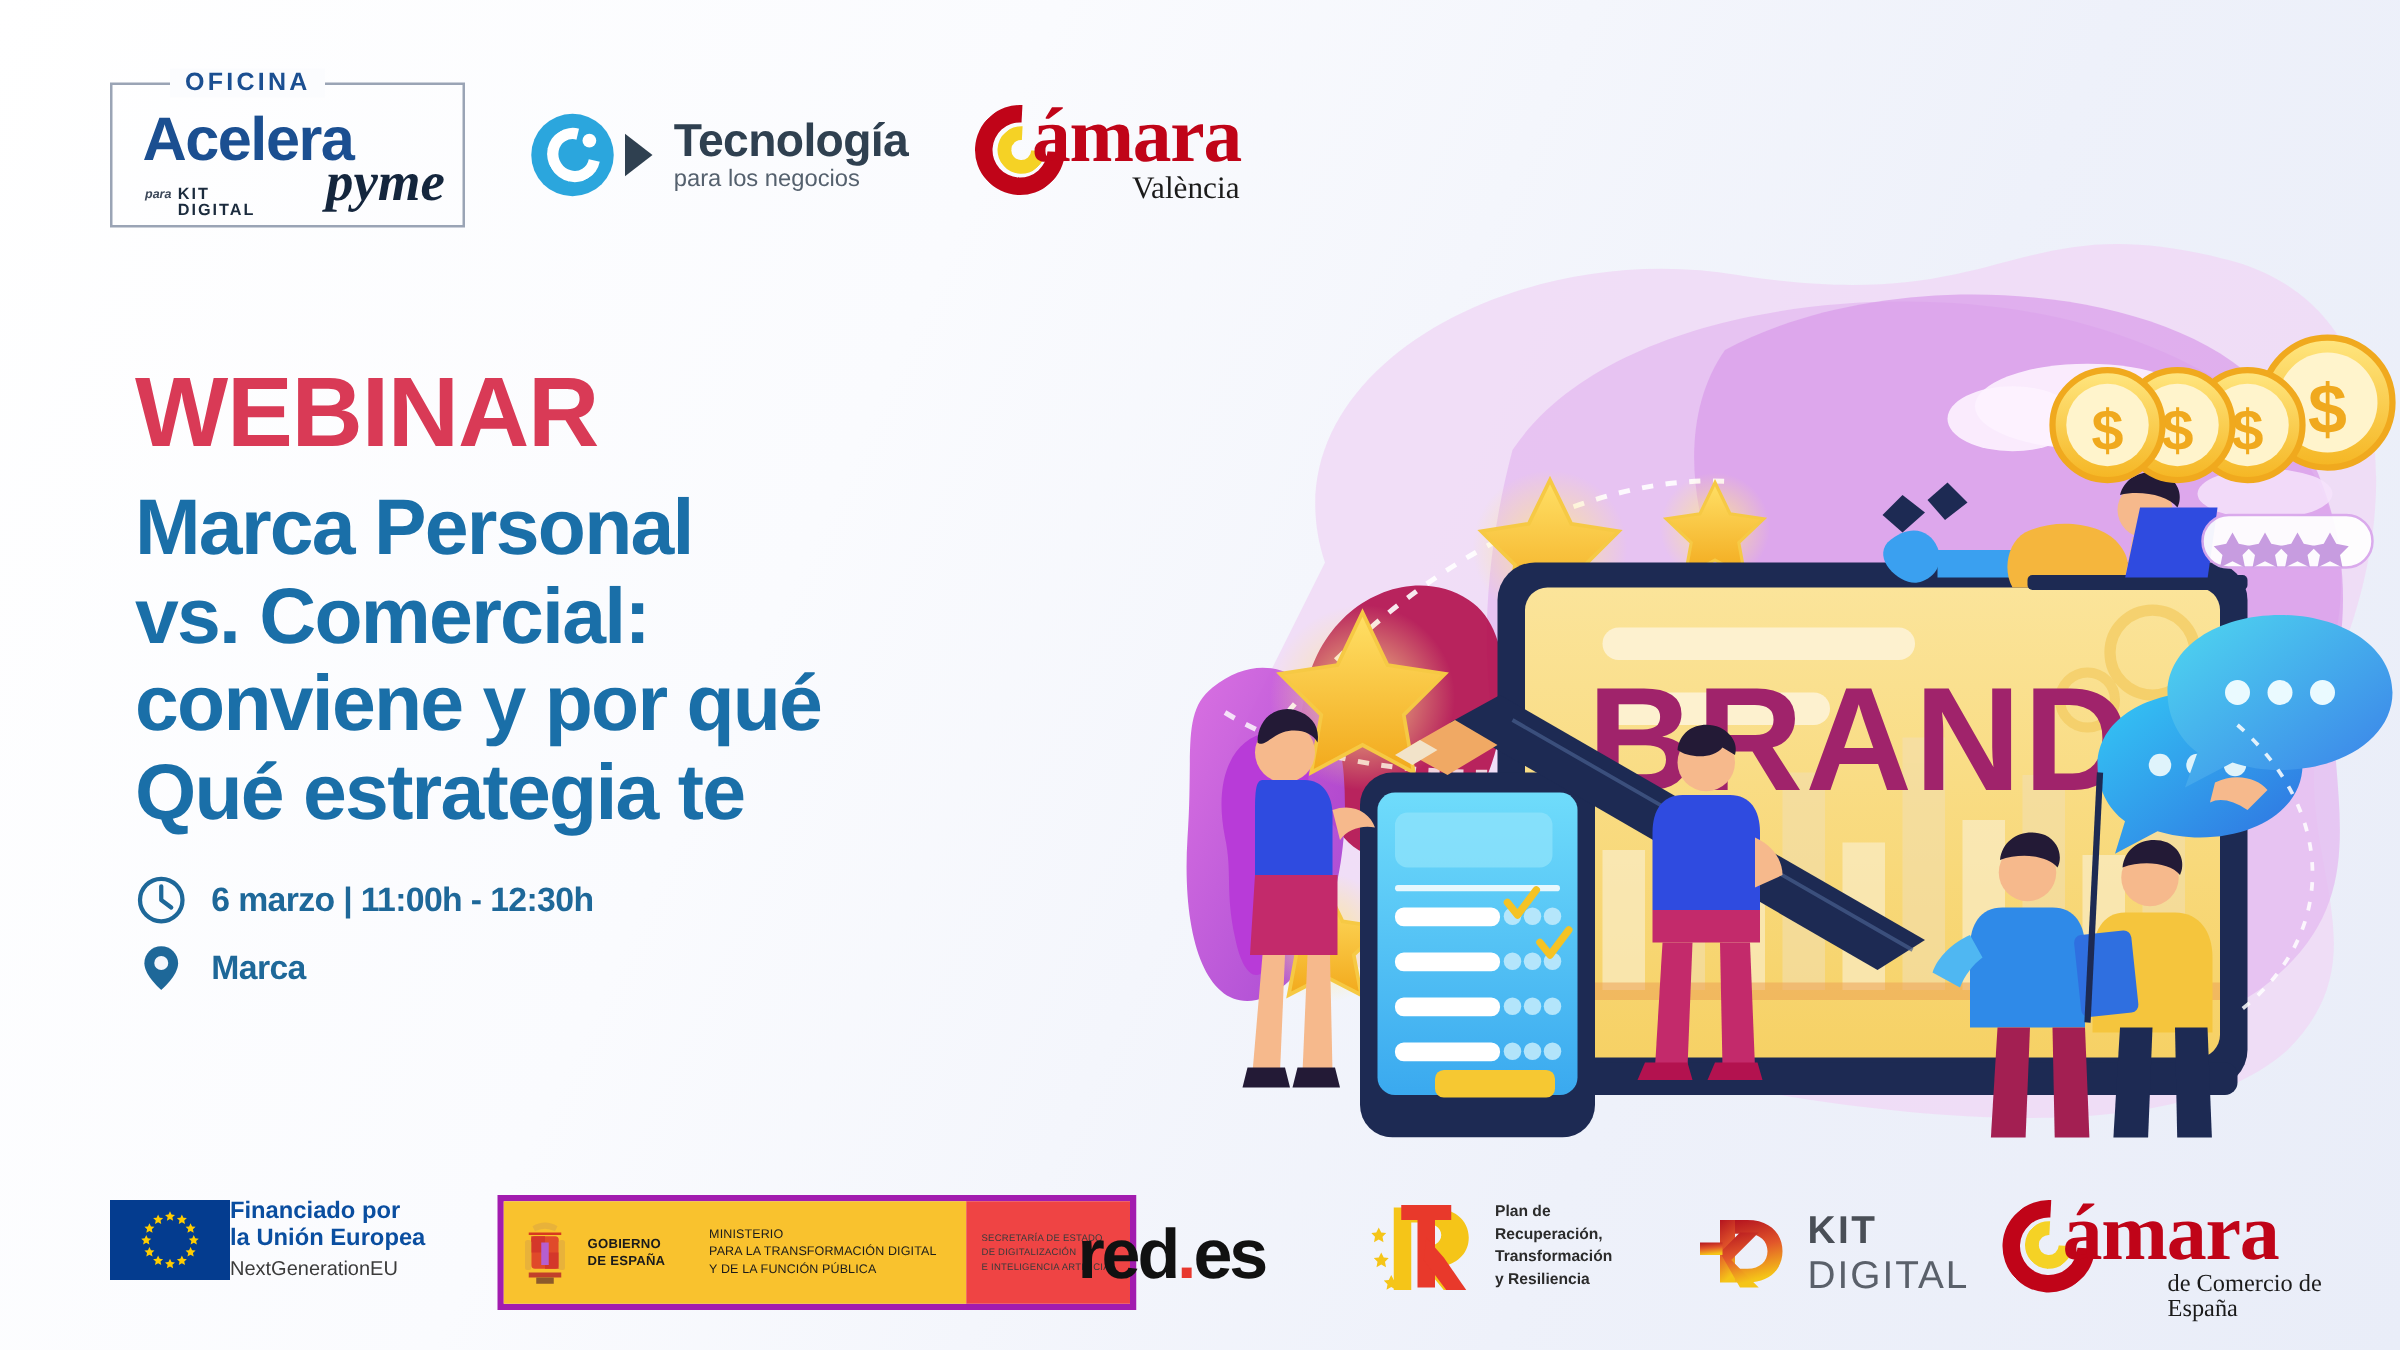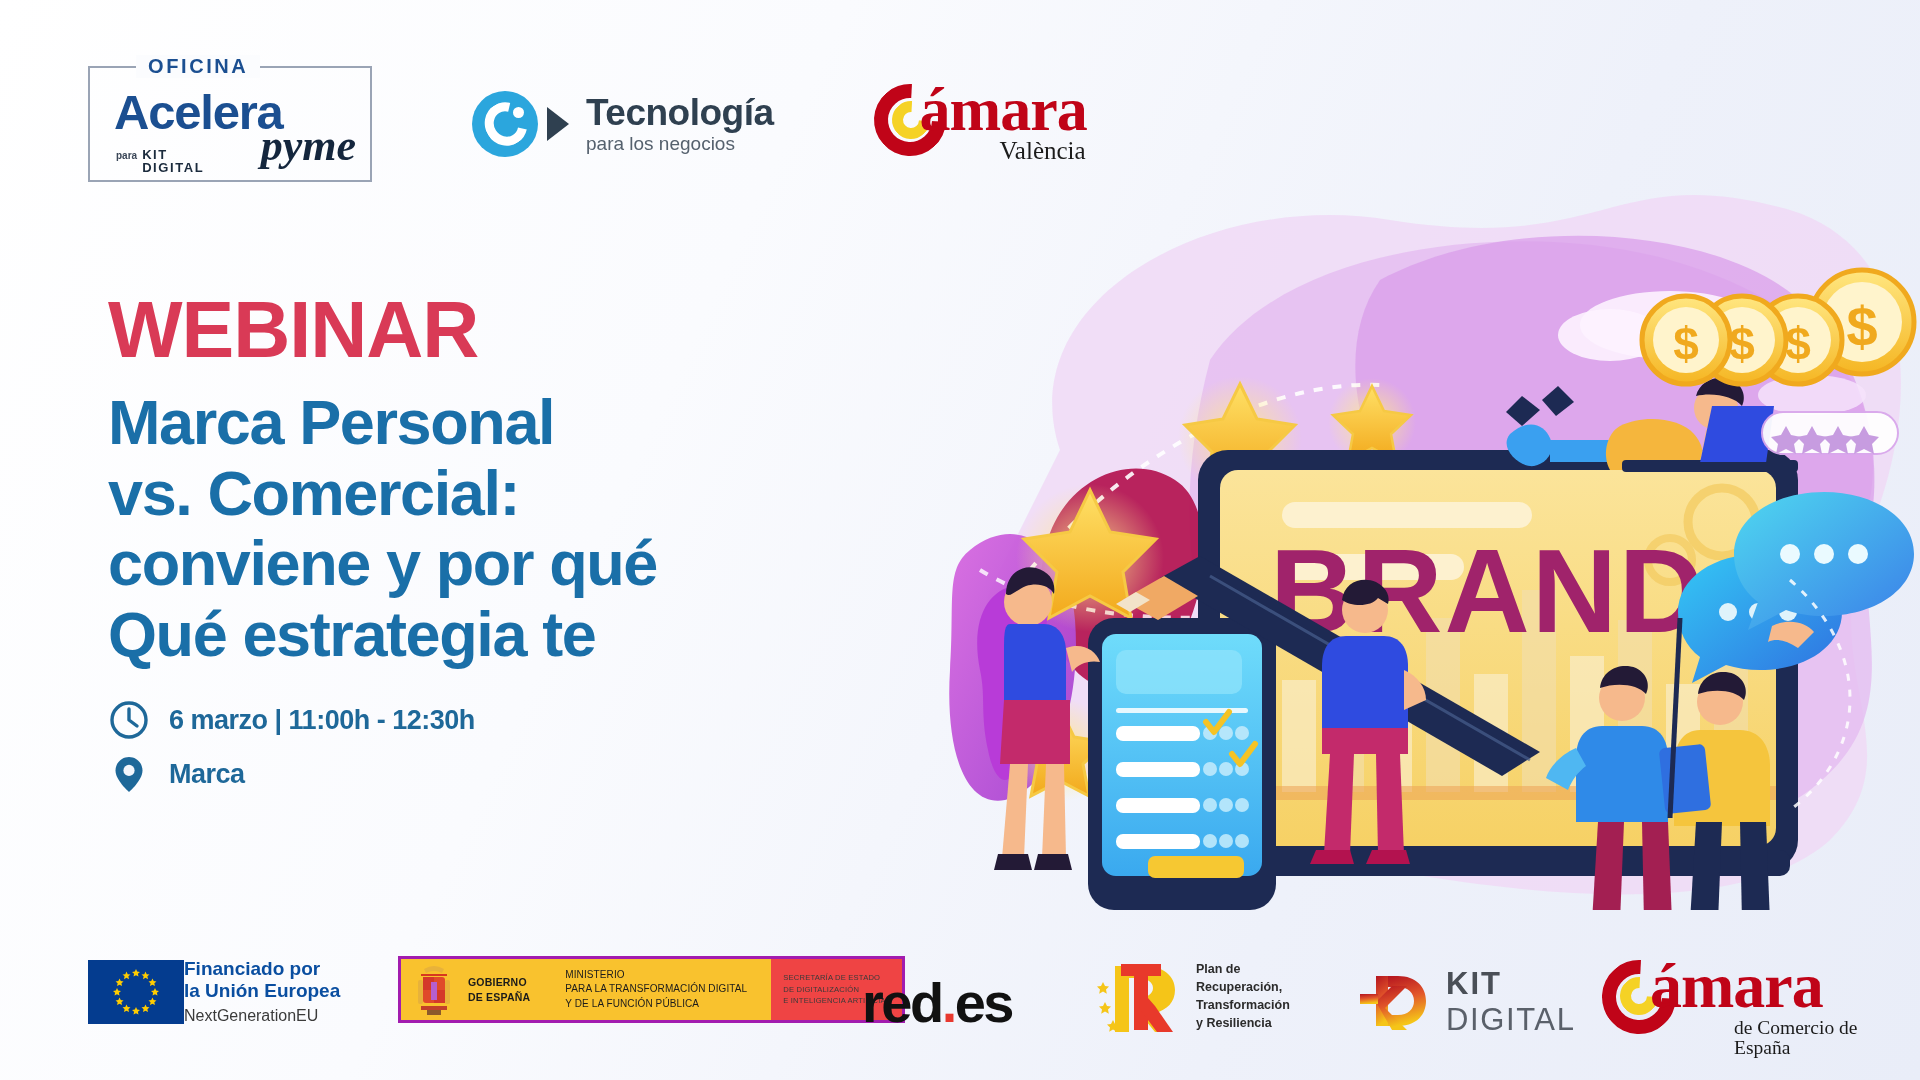--- a/index.html
+++ b/index.html
@@ -5,41 +5,41 @@
 <style>
   * { margin:0; padding:0; box-sizing:border-box; }
   html, body { width:1920px; height:1080px; overflow:hidden; }
   body {
     font-family:"Liberation Sans", sans-serif;
     background:linear-gradient(115deg,#ffffff 0%,#fafbfe 35%,#eef1fa 70%,#e9edf8 100%);
     position:relative;
   }
 
   
-  .header-logos { position:absolute; top:66px; left:88px; display:flex; align-items:center; gap:100px; z-index:40;justify-content:space-between; }
+  .header-logos { position:absolute; top:66px; left:88px; display:flex; align-items:center; gap:53px; z-index:40;justify-content:space-between; }
 
   
   .acelera { position:relative; width:284px; height:116px; }
   .acelera .frame { position:absolute; inset:0; border:2px solid #9aa4b5; }
   .acelera .oficina {
     position:absolute; top:-11px; left:48px; background:#fbfcfe; padding:0 12px;
     font-size:20px; font-weight:700; letter-spacing:2.6px; color:#1b4f91;
   }
   .acelera .word {
     position:absolute; top:22px; left:26px; font-size:49px; font-weight:800;
     color:#1b4f91; letter-spacing:-1.2px; line-height:1;
   }
   .acelera .pyme {
     position:absolute; top:58px; right:16px; font-family:"Liberation Serif", serif;
     font-style:italic; font-size:44px; font-weight:700; color:#14263d; line-height:1;
   }
   .acelera .kit {
     position:absolute; bottom:7px; left:28px; display:flex; align-items:flex-start; gap:5px;
   }
-  .acelera .kit .para { font-size:10px; font-weight:700; color:#3b4758; padding-top:2px; }
+  .acelera .kit .para { font-size:10px; font-weight:700; color:#3b4758; padding-top:2px;font-style:italic; }
   .acelera .kit .kd { font-size:13px; font-weight:700; color:#1b2b3d; letter-spacing:1.6px; line-height:1.05; }
 
   
   .tecnologia { display:flex; align-items:center; gap:13px; }
   .tec-mark { position:relative; width:66px; height:66px; flex:none; }
   .tec-circ { position:absolute; inset:0; border-radius:50%; background:#2ba6dd; }
   .tec-c {
     position:absolute; left:13px; top:11px; width:42px; height:44px; border-radius:50%;
     border:9px solid #ffffff; border-right-color:transparent; transform:rotate(-32deg);
   }
@@ -90,21 +90,21 @@
   
   .footer { position:absolute; left:0; bottom:22px; width:1920px; height:110px; z-index:40;
             display:flex; align-items:center; }
 
   .eu { position:absolute; left:88px; top:10px; display:flex; align-items:center; }
   .eu-flag { width:96px; height:64px; background:#043C8F; position:relative; flex:none; }
   .eu-txt { line-height:1.18; }
   .eu-txt .l1 { font-size:19px; font-weight:700; color:#0a4ea0; }
   .eu-txt .l2 { font-size:16px; color:#3b3b3b; margin-top:4px; }
 
-  .gob { position:absolute; left:398px; top:8px; display:flex; height:67px; border:3px solid #a21caf; }
+  .gob { position:absolute; left:398px; top:8px; display:flex; height:92px; border:5px solid #a21caf; }
   .gob-yellow { background:#f9c22e; display:flex; align-items:center; padding:0 12px 0 10px; gap:11px; }
   .gob-crest { width:46px; height:56px; flex:none; }
   .gob-t1 { font-size:10.5px; font-weight:700; color:#1b1b1b; line-height:1.35; letter-spacing:0.2px; }
   .gob-div { width:1px; background:#ffffff; }
   .gob-t2 { font-size:10px; color:#1b1b1b; line-height:1.42; letter-spacing:0.1px; align-self:center; padding-left:12px; padding-right:12px; }
   .gob-white { background:#ef4444; display:flex; align-items:center; padding:0 12px; }
   .gob-t3 { font-size:7.6px; color:#3a3a3a; line-height:1.5; letter-spacing:0.2px; }
 
   .redes { position:absolute; left:862px; top:22px; font-size:56px; font-weight:700; color:#111; letter-spacing:-2.5px; }
   .redes .dot { color:#e8382f; }

